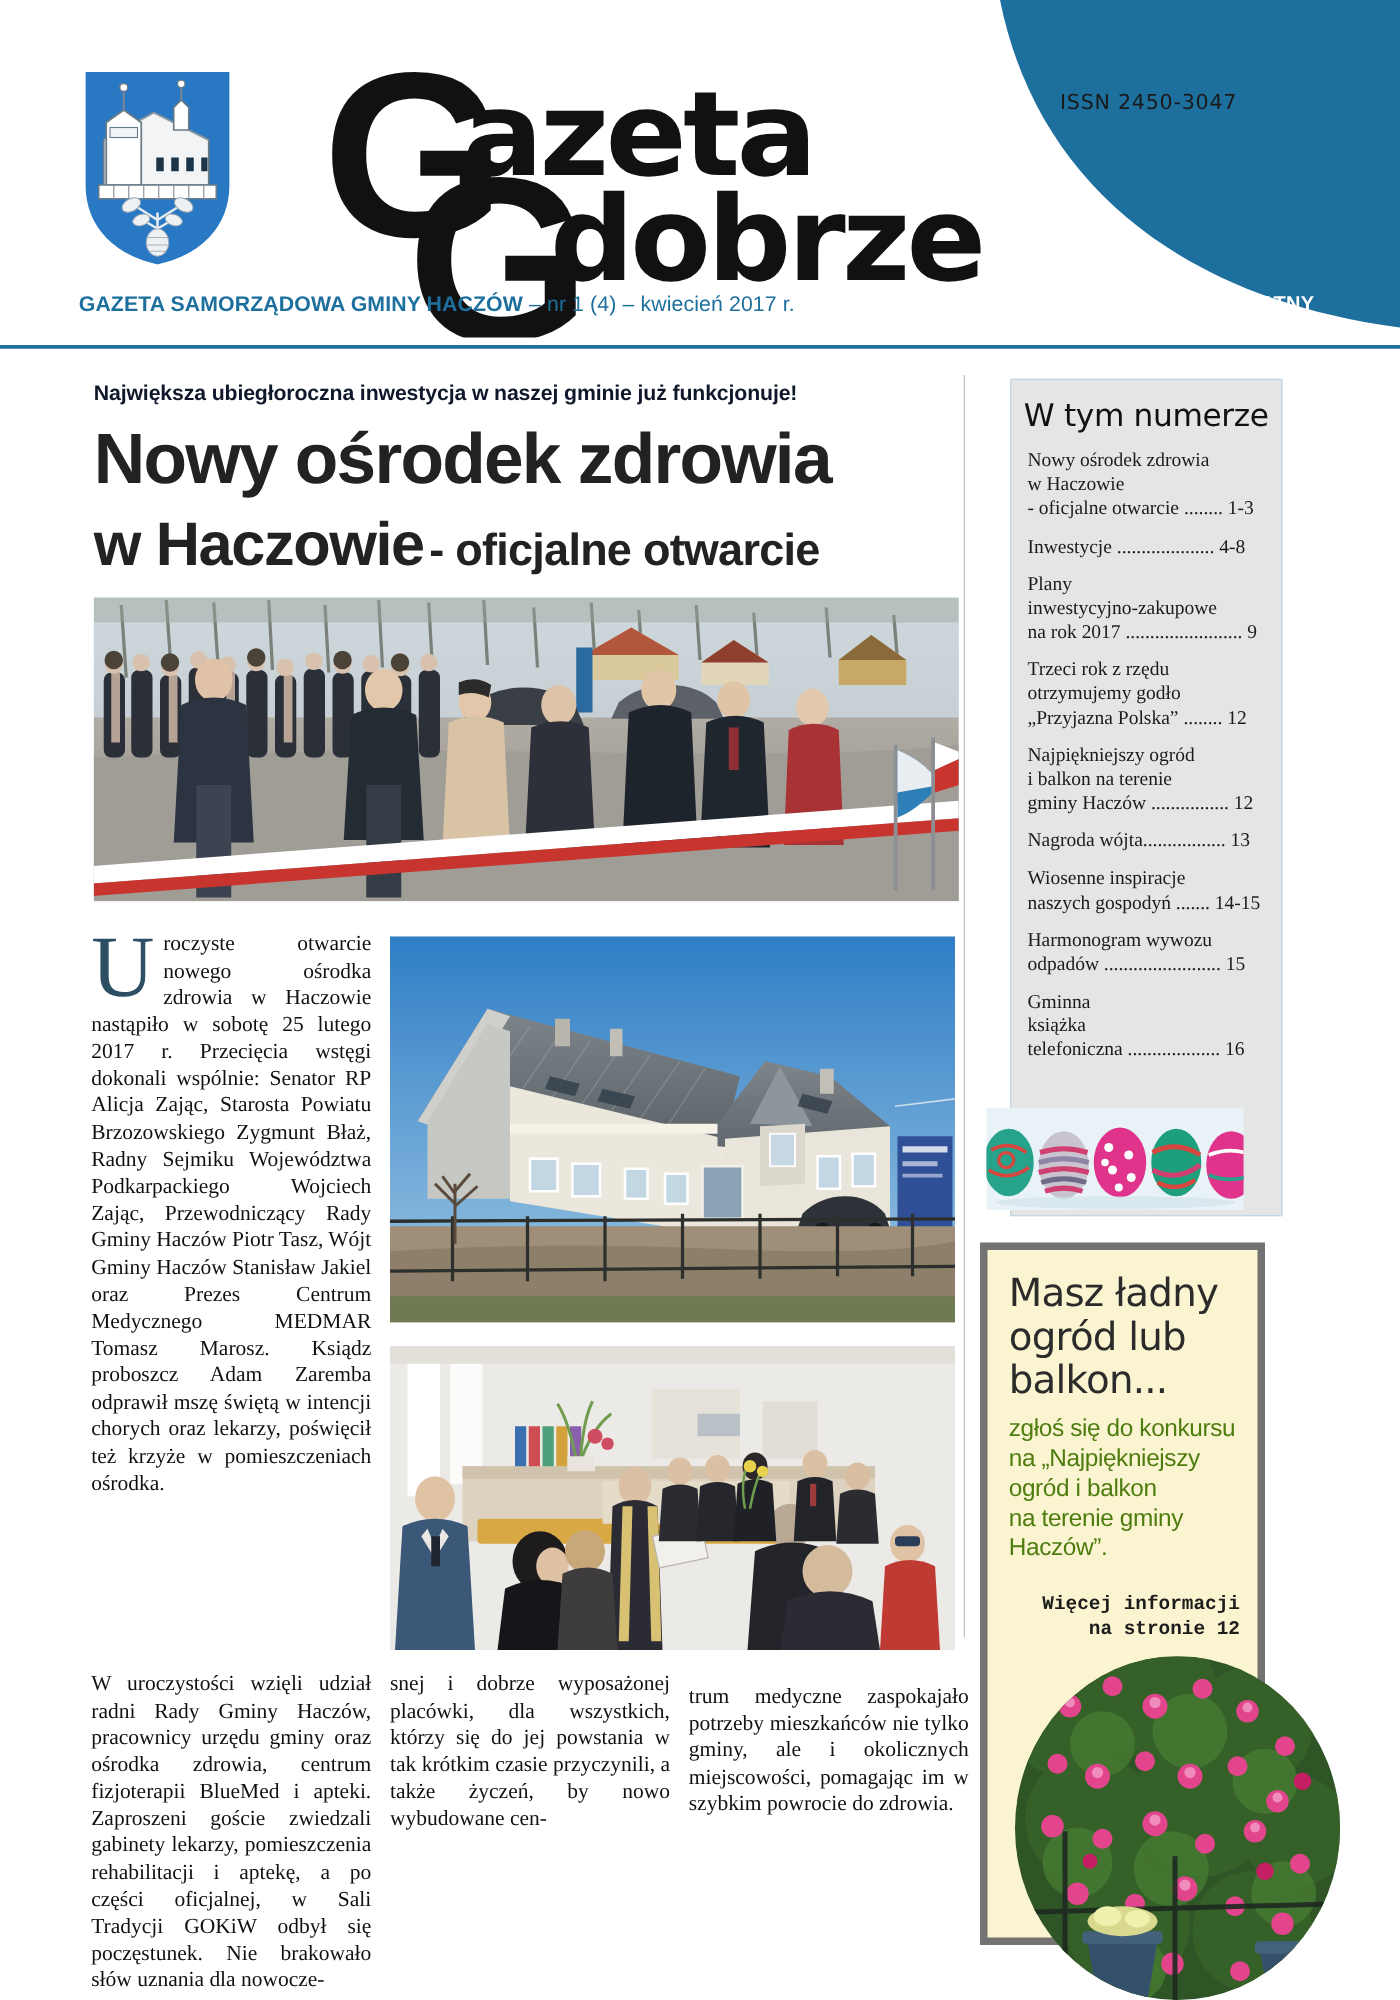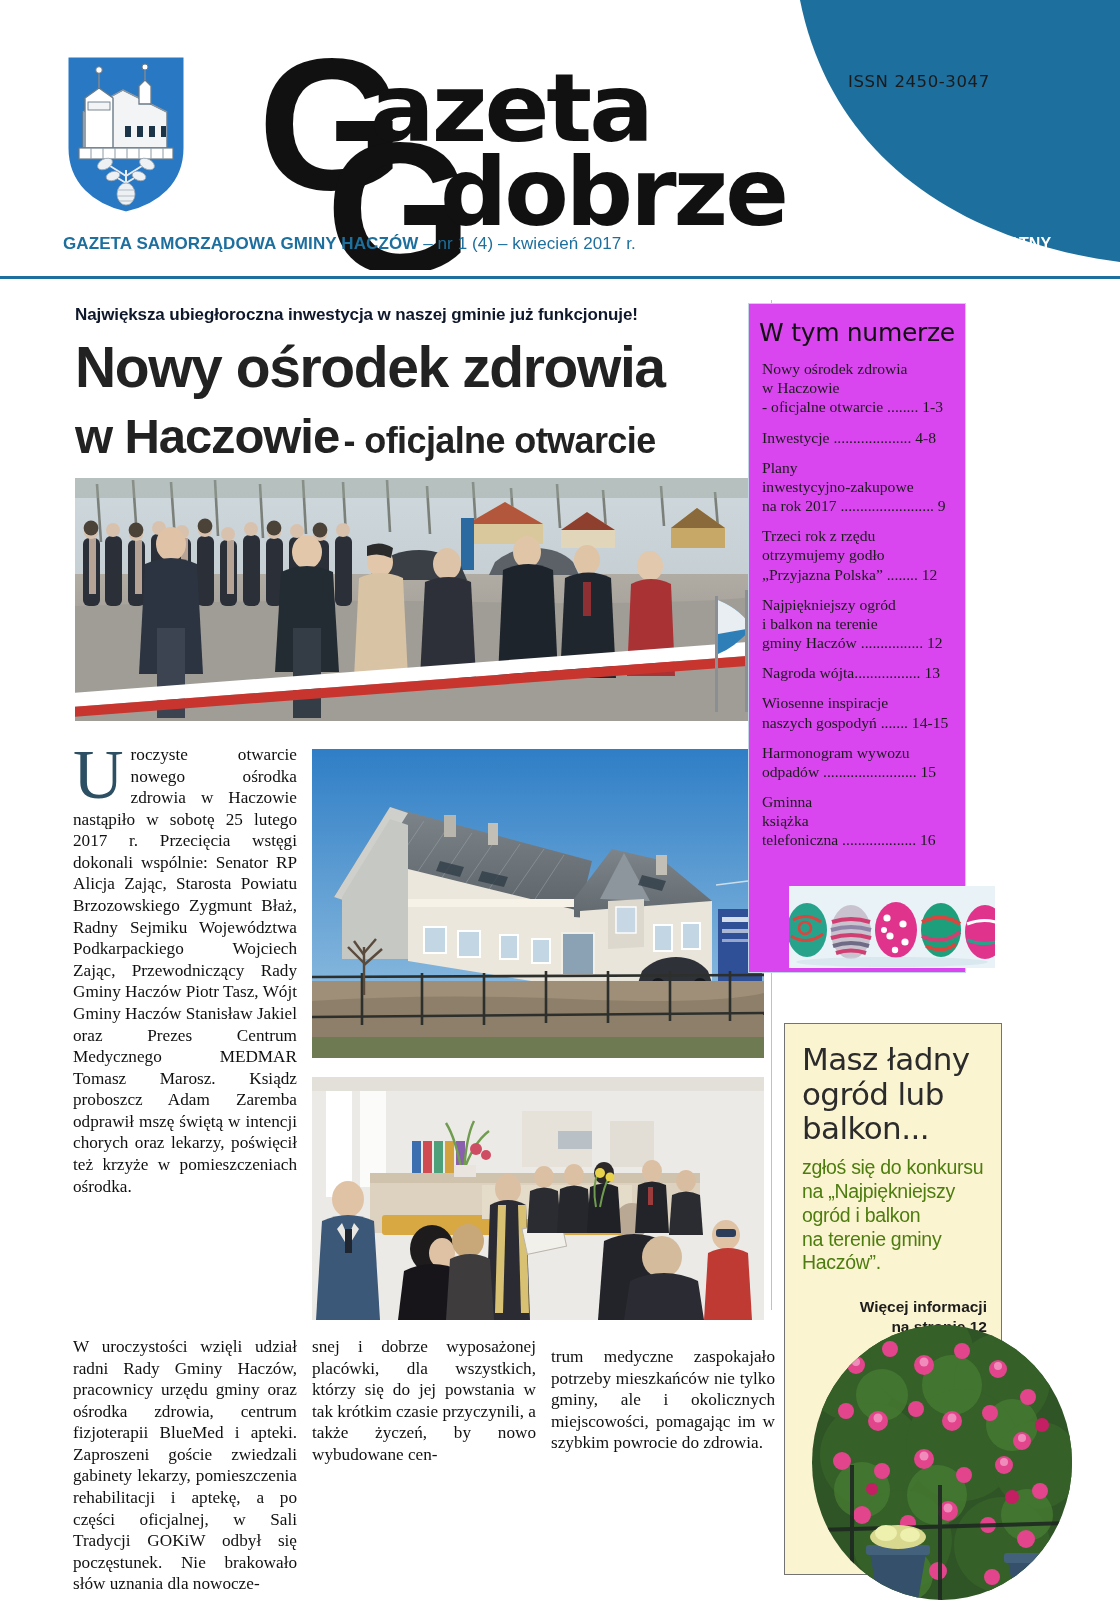--- a/index.html
+++ b/index.html
@@ -59,37 +59,37 @@
       text-align:justify;color:#101010;hyphens:none;}
   .bodytext p{margin:0;}
   .dropcap{float:left;font-family:"Liberation Serif",serif;font-size:70px;line-height:.78;
       color:#2c4f63;margin:4px 7px 0 0;font-weight:normal;}
   .col-a-tail{position:absolute;left:73px;top:1336px;width:224px;}
 
   .vdiv{position:absolute;background:#b9c3c9;width:1px;}
   #vdiv-mid{left:771px;top:300px;height:1010px;}
 
   
-  .toc{position:absolute;left:748px;top:303px;width:216px;height:668px;
-       background:#d946ef;border:1px solid #c2d6e5;}
+  .toc{position:absolute;left:808px;top:303px;width:216px;height:668px;
+       background:#e5e5e5;border:1px solid #c2d6e5;}
   .toc-title{margin:14px 0 12px 0;text-align:center;font-size:25px;color:#111;
        font-family:"DejaVu Sans",sans-serif;font-weight:normal;letter-spacing:-.3px;}
   .toc-list{padding:0 12px 0 13px;}
   .toc-item{font-family:"Liberation Serif",serif;font-size:15.6px;line-height:1.23;
        color:#1b1b1b;margin-bottom:11px;}
   .eggs{position:absolute;left:789px;top:886px;width:206px;height:82px;overflow:hidden;}
 
   .promo{position:absolute;left:784px;top:994px;width:216px;height:550px;
-       background:#fbf4d0;border:1px solid #737373;overflow:hidden;margin-top:29px;}
+       background:#fbf4d0;border:6px solid #737373;overflow:hidden;}
   .promo-title{margin:18px 0 0 17px;width:185px;font-size:31px;line-height:1.12;
        color:#2b2b2b;font-family:"DejaVu Sans",sans-serif;letter-spacing:-.6px;}
   .promo-sub{margin:10px 0 0 17px;width:190px;font-size:19.5px;line-height:1.22;
        color:#4d7c0f;font-family:Liberation Sans, sans-serif;letter-spacing:-.3px;}
   .promo-more{margin:22px 14px 0 0;text-align:right;font-size:15.5px;line-height:1.3;
-       color:#1c1c1c;font-weight:bold;font-family:Liberation Sans, sans-serif;}
+       color:#1c1c1c;font-weight:bold;font-family:Liberation Mono, monospace;}
   .roses{position:absolute;left:812px;top:1325px;width:260px;height:275px;
        border-radius:50%;overflow:hidden;}
 </style>
 </head>
 <body>
 
 <div class="masthead">
 
   <div class="masthead-swoosh">
     <svg width="620" height="270" viewBox="0 0 620 270">

